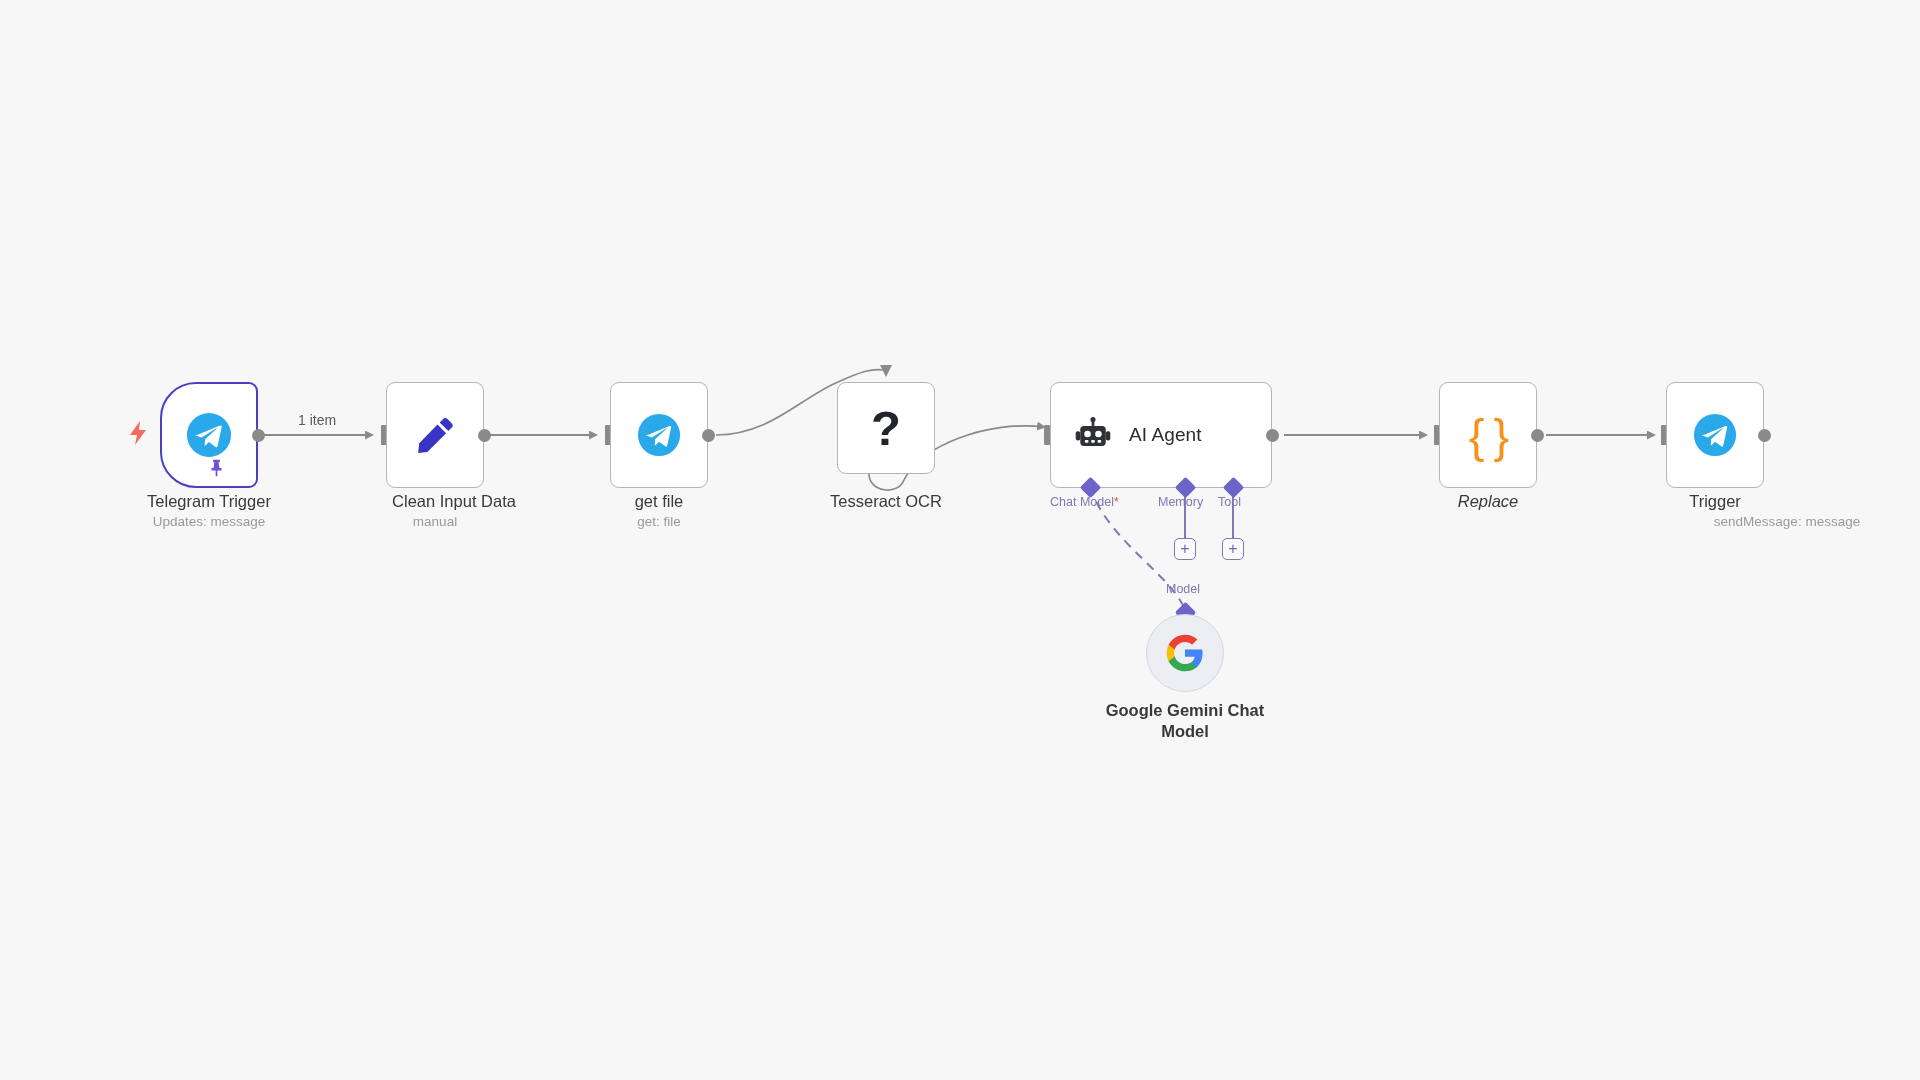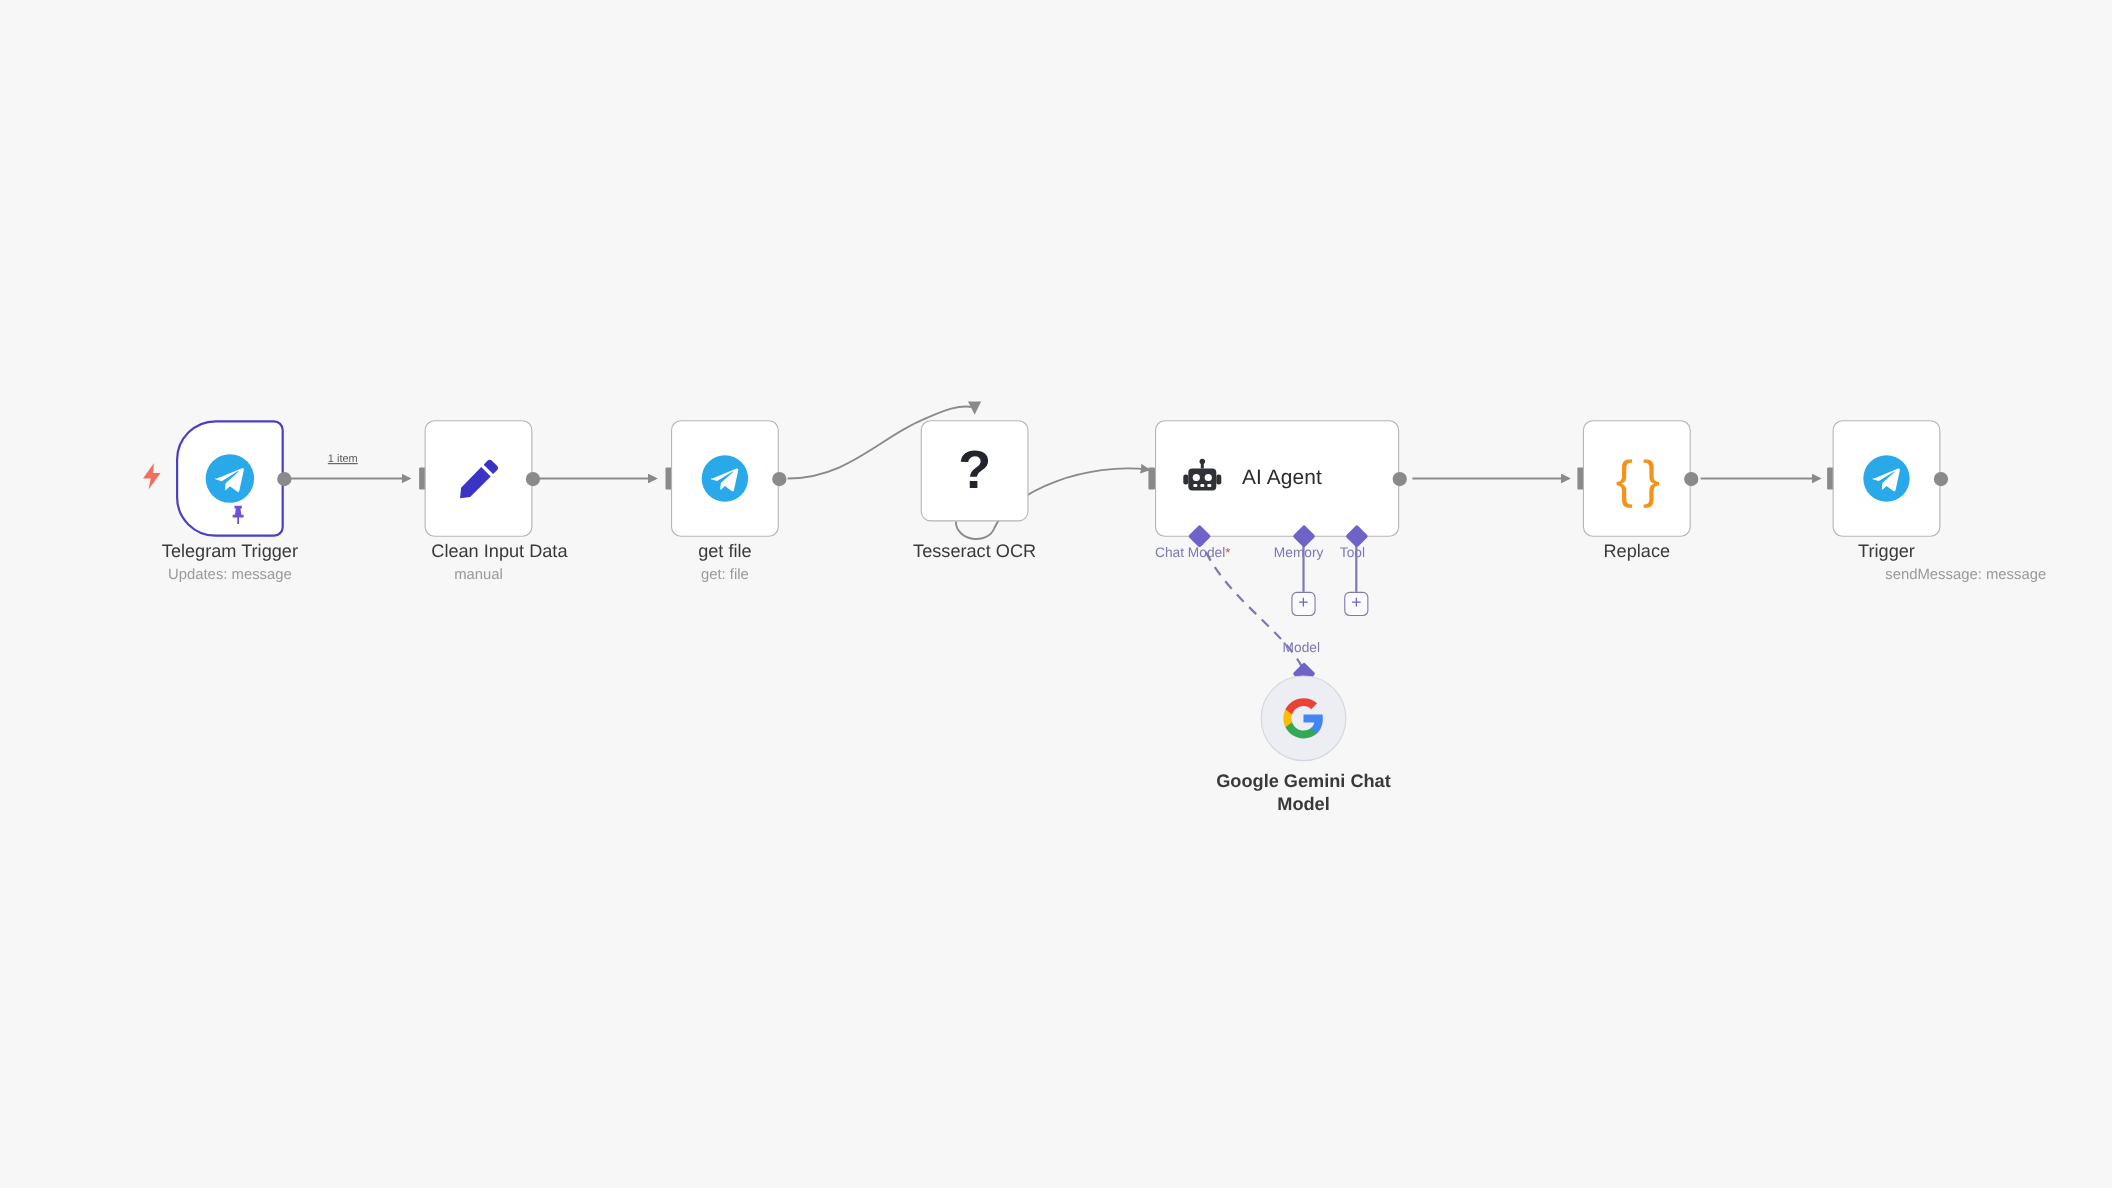--- a/index.html
+++ b/index.html
@@ -92,24 +92,23 @@
   }
   .stub-in {
     position: absolute;
     width: 6px; height: 20px;
     background: #8a8a8a;
     border-radius: 1px;
   }
 
   .edge-label {
     position: absolute;
-    font-size: 10px;
+    font-size: 14px;
     color: #5a5a5a;
     white-space: nowrap;
-    text-decoration: underline;
   }
 
   
   .tg-icon { width: 46px; height: 46px; }
   .tg-icon.small { width: 44px; height: 44px; }
 
   .lightning {
     position: absolute;
     width: 22px; height: 26px;
   }
@@ -313,21 +312,21 @@
     <div>Google Gemini Chat</div>
     <div>Model</div>
   </div>
 
   <div class="stub-in" style="left:1434px; top:425px;"></div>
   <div class="node" style="left:1439px; top:382px; width:98px; height:106px;">
     <div class="node-inner">
       <span class="braces">{&nbsp;}</span>
     </div>
   </div>
-  <div class="node-label" style="left:1388px; top:491px; width:200px;">Replace</div>
+  <div class="node-label" style="left:1388px; top:491px; width:200px;font-style:italic;">Replace</div>
   <div class="dot-out" style="left:1531px; top:429px;"></div>
 
   <div class="stub-in" style="left:1661px; top:425px;"></div>
   <div class="node" style="left:1666px; top:382px; width:98px; height:106px;">
     <div class="node-inner">
       <svg class="tg-icon small" viewBox="0 0 48 48">
         <circle cx="24" cy="24" r="23" fill="#29a9e9"></circle>
         <path d="M11 24.3 L35.5 14.2 C36.6 13.8 37.6 14.5 37.2 16 L33 35.4 C32.7 36.7 31.9 37 30.8 36.4 L24 31.4 L20.8 34.5 C20.4 34.9 20.1 35.2 19.4 35.2 L19.9 28.4 L32.1 17.5 C32.6 17 32 16.8 31.3 17.2 L16.3 26.6 L10.9 24.9 C9.8 24.6 9.8 23.9 11 23.4 Z" fill="#ffffff"></path>
       </svg>
     </div>

